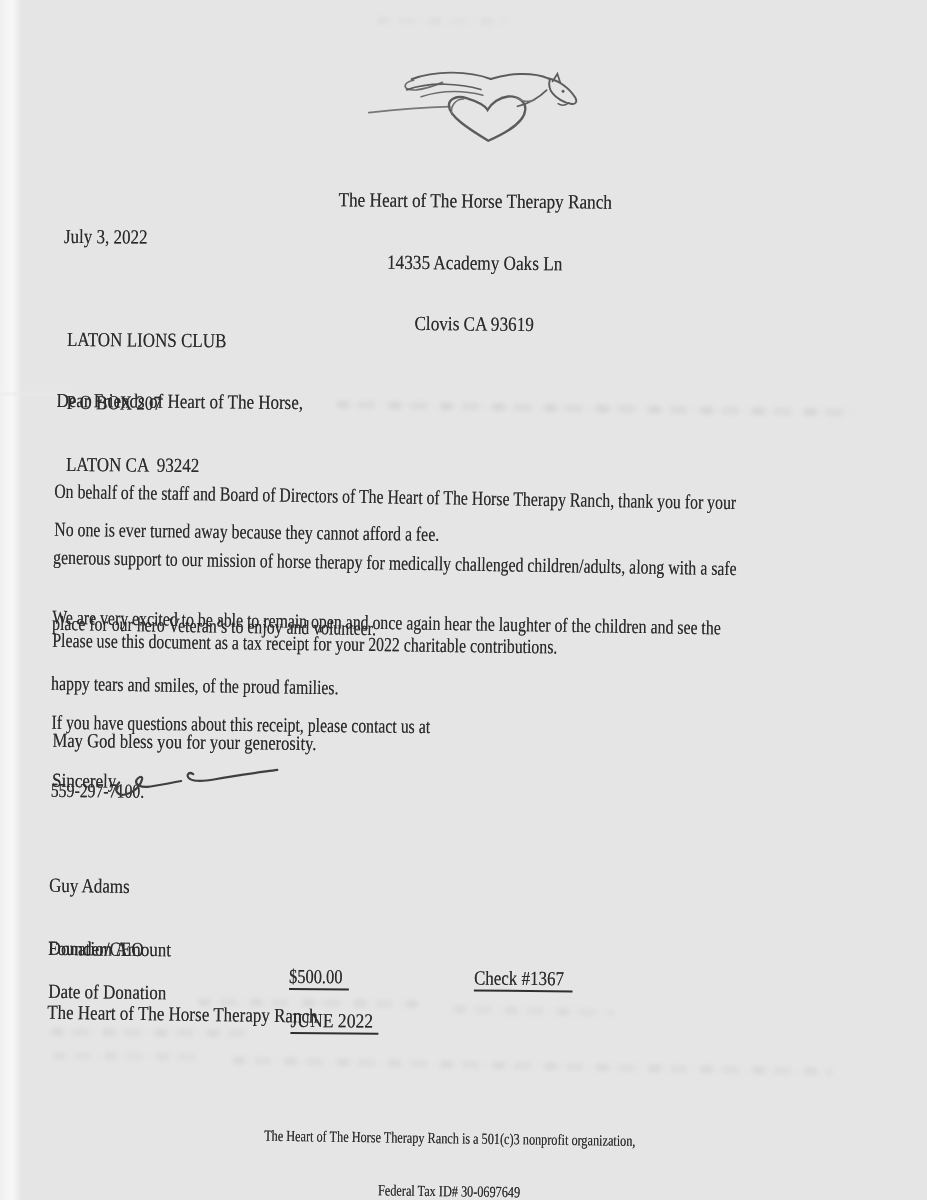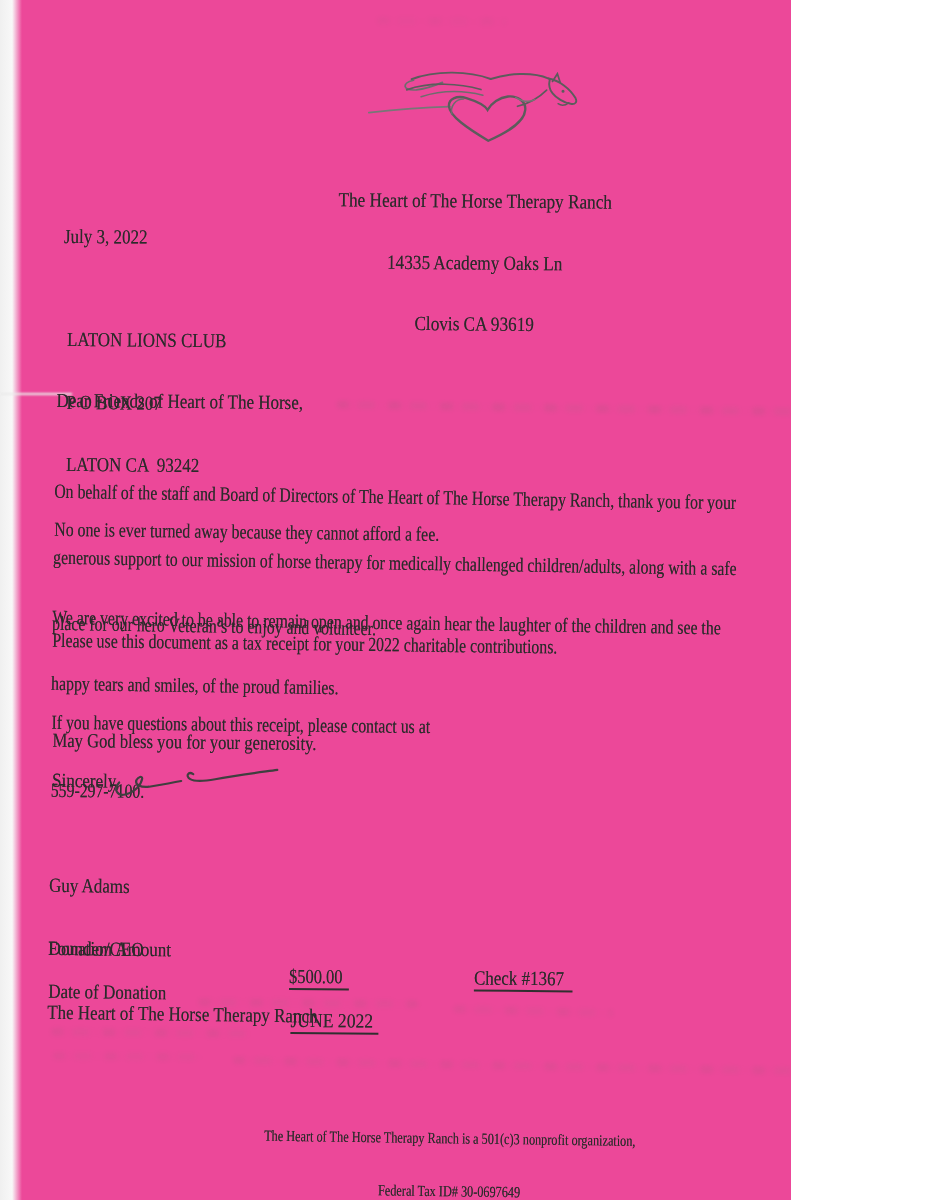--- a/index.html
+++ b/index.html
@@ -1,18 +1,18 @@
 <!DOCTYPE html>
 <html><head>
 <meta charset="utf-8">
 <style>
   html,body { margin:0; padding:0; background:#ffffff; }
   .sheet {
-    position:relative; width:791px; height:1200px;
-    background:#ec4899; overflow:hidden;
+    position:relative; width:927px; height:1200px;
+    background:#e5e5e5; overflow:hidden;
     font-family:"Liberation Serif","DejaVu Serif",serif;
     color:#2b2b2b;
   }
   .content { position:absolute; inset:0; transform:rotate(0.5deg); transform-origin:70px 230px; }
   .tx {
     position:absolute; font-size:20px; line-height:22px; white-space:pre;
     transform:scaleX(0.85); transform-origin:0 0;
     text-shadow:0 0 0.5px rgba(45,45,45,0.65);
   }
   .para  { transform:scaleX(0.79); }

